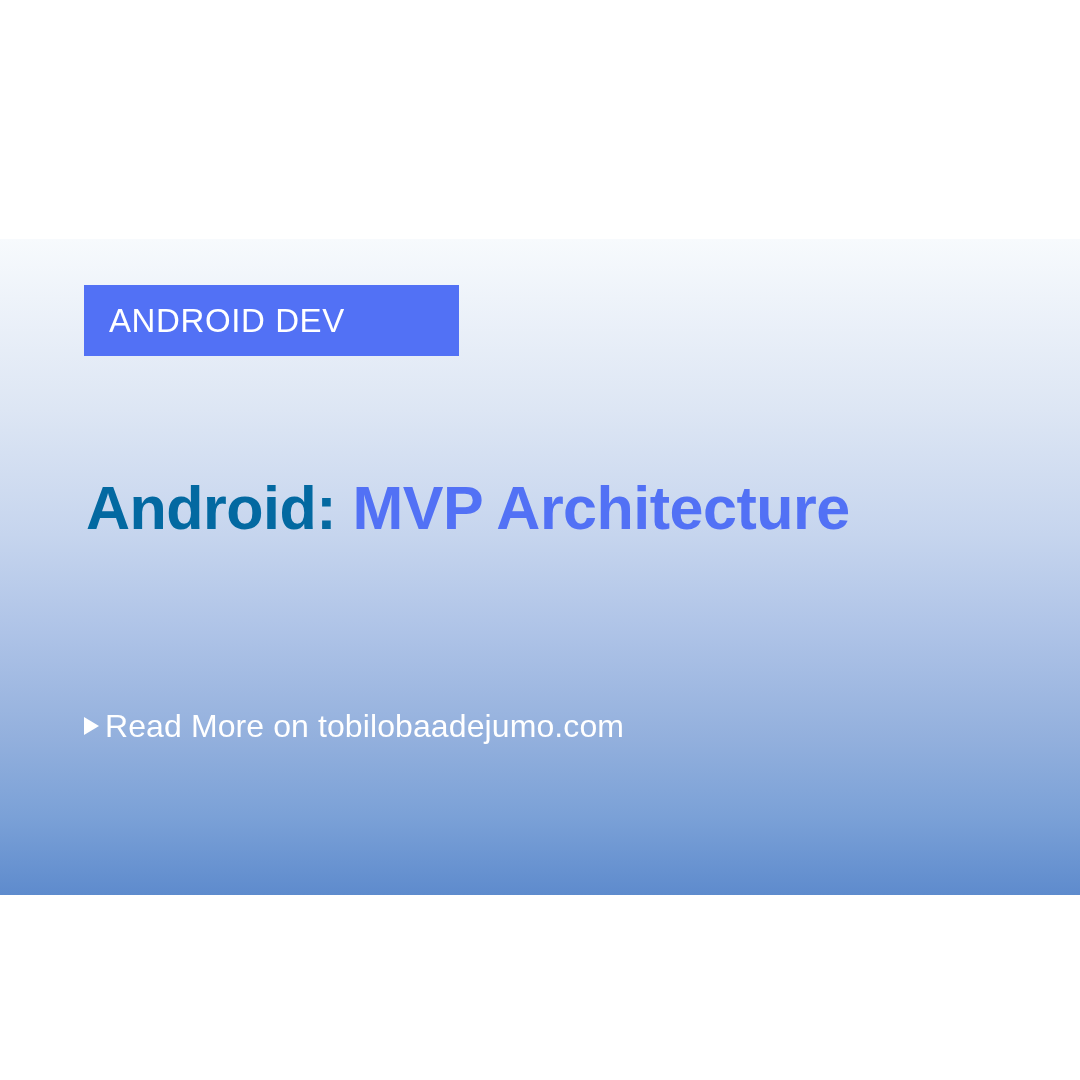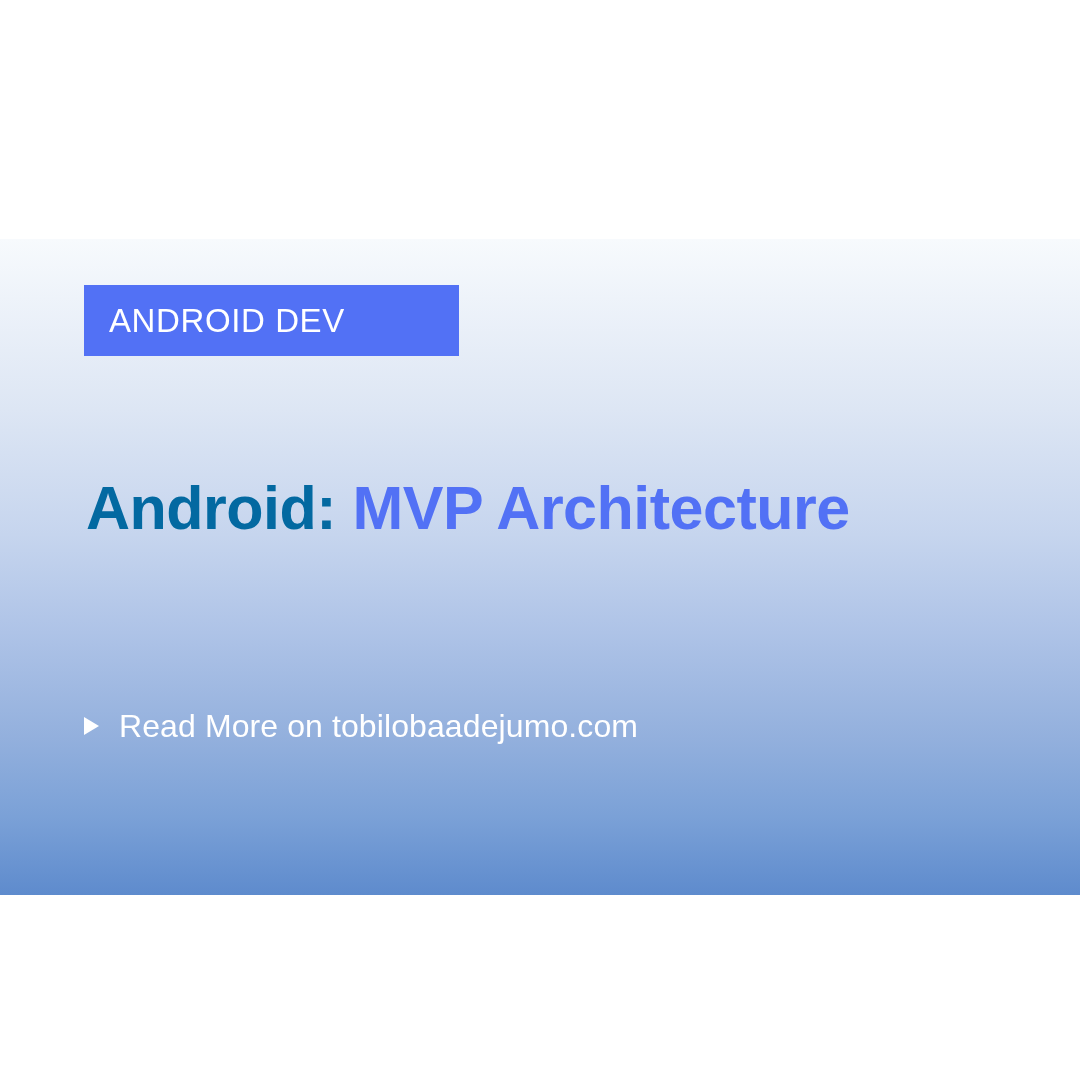--- a/index.html
+++ b/index.html
@@ -86,21 +86,21 @@
   .title .t-prefix { color: #0369a1; }
   .title .t-main { color: #5271f5; }
 
   
   .cta {
     position: absolute;
     left: 84px;
     top: 700px;
     display: flex;
     align-items: center;
-    gap: 20px;
+    gap: 6px;
   }
   .cta-icon {
     width: 0;
     height: 0;
     border-left: 15px solid #ffffff;
     border-top: 9px solid transparent;
     border-bottom: 9px solid transparent;
     display: block;
     flex: 0 0 auto;
   }

